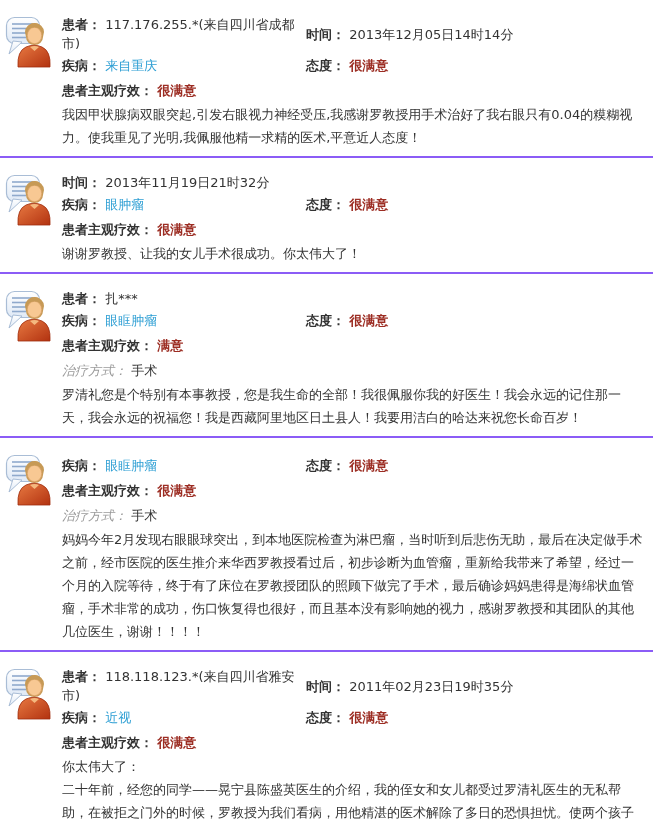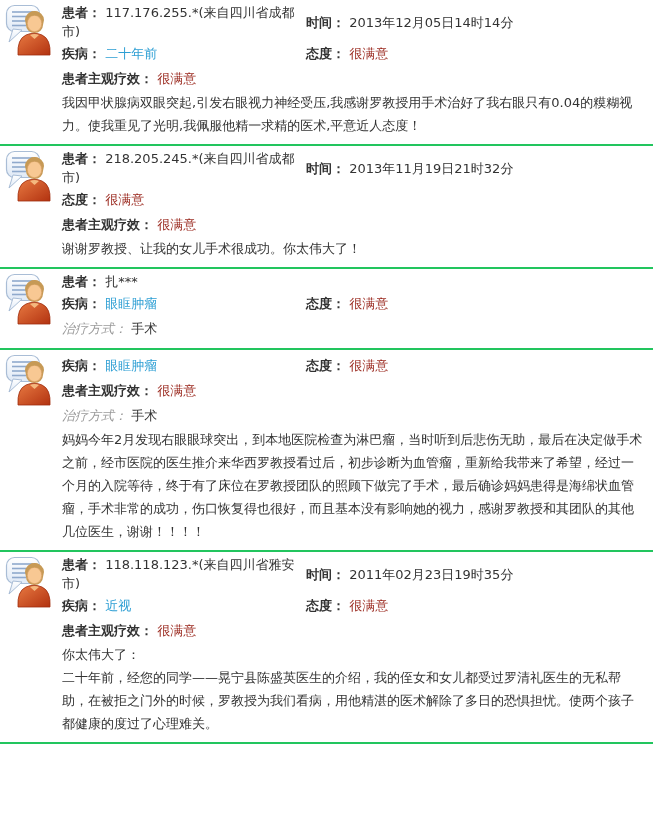--- a/index.html
+++ b/index.html
@@ -5,22 +5,22 @@
   html,body{margin:0;padding:0;background:#fff;}
   body{
     width:653px;
     font-family:"DejaVu Sans","Liberation Sans",sans-serif;
     font-size:13px;
     color:#333;
   }
   #reviews{width:653px;}
   .review{
     display:flex;
-    padding:0 6px 7px 4px;
-    border-bottom:2px solid #22c55e;
+    padding:12px 6px 7px 4px;
+    border-bottom:2px solid #8b5cf6;
     background:#fff;
   }
   .avatar{
     width:58px;
     flex-shrink:0;
     padding-top:3px;
   }
   .content{
     flex:1;
     padding-right:4px;
@@ -33,21 +33,21 @@
     line-height:19px;
   }
   .cell{min-width:0;}
   .cell.left{width:244px;flex-shrink:0;}
   .cell.right{flex:1;}
   .irow.single{display:block;margin-top:6px;}
   .lbl{font-weight:bold;color:#333;}
   .lbl.gray{font-weight:normal;color:#9a9a9a;font-style:italic;}
   .val{color:#333;}
   .link{color:#2e9fd4;text-decoration:none;cursor:pointer;}
-  .red{color:#9c2d23;}
+  .red{color:#9c2d23;font-weight:bold;}
   .comment{margin-top:0;}
   .comment p{
     margin:0;
     line-height:23px;
     color:#333;
     word-break:break-all;
   }
 </style>
 </head>
 <body>
@@ -86,21 +86,21 @@
           <span class="val">117.176.255.*(来自四川省成都市)</span>
         </div>
         <div class="cell right">
           <span class="lbl">时间：</span>
           <span class="val">2013年12月05日14时14分</span>
         </div>
       </div>
       <div class="irow">
         <div class="cell left">
           <span class="lbl">疾病：</span>
-          <a class="link">二十年前</a>
+          <a class="link">来自重庆</a>
         </div>
         <div class="cell right">
           <span class="lbl">态度：</span>
           <span class="red">很满意</span>
         </div>
       </div>
       <div class="irow single">
         <span class="lbl">患者主观疗效：</span>
         <span class="red">很满意</span>
       </div>
@@ -132,30 +132,30 @@
         <line x1="8" y1="22.5" x2="22" y2="22.5" stroke="#8fa9cc" stroke-width="1.6"></line>
         <path d="M21 17 a9.5 9 0 0 1 19 0 l-1 5 a8.5 8 0 0 1 -17 0 Z" fill="#c79a56"></path>
         <ellipse cx="30.5" cy="20.5" rx="7.2" ry="8.2" fill="#f8c893" stroke="#dba368" stroke-width="0.8"></ellipse>
         <path d="M22.5 15.5 q8 -6.5 16 0 q-1.5 -7.5 -8 -7.5 q-6.5 0 -8 7.5 Z" fill="#c79a56"></path>
         <path d="M14 52 q-1 -16 8 -20 q8 -3.5 16 0 q9 4 8 20 Z" fill="url(#shirt)" stroke="#a02c0c" stroke-width="0.8"></path>
         <path d="M26 32 l4.5 4 l4.5 -4 q-4.5 -2 -9 0 Z" fill="#f4b87f"></path>
       </svg>
     </div>
     <div class="content">
       <div class="irow">
-        <div class="cell left">
-          <span class="lbl">患者：</span>
-          <span class="val">218.205.245.*(来自四川省成都市)</span>
-        </div>
         <div class="cell right">
           <span class="lbl">时间：</span>
           <span class="val">2013年11月19日21时32分</span>
         </div>
       </div>
       <div class="irow">
+        <div class="cell left">
+          <span class="lbl">疾病：</span>
+          <a class="link">眼肿瘤</a>
+        </div>
         <div class="cell right">
           <span class="lbl">态度：</span>
           <span class="red">很满意</span>
         </div>
       </div>
       <div class="irow single">
         <span class="lbl">患者主观疗效：</span>
         <span class="red">很满意</span>
       </div>
 
@@ -200,25 +200,32 @@
       </div>
       <div class="irow">
         <div class="cell left">
           <span class="lbl">疾病：</span>
           <a class="link">眼眶肿瘤</a>
         </div>
         <div class="cell right">
           <span class="lbl">态度：</span>
           <span class="red">很满意</span>
         </div>
+      </div>
+      <div class="irow single">
+        <span class="lbl">患者主观疗效：</span>
+        <span class="red">满意</span>
       </div>
       <div class="irow single treatment">
         <span class="lbl gray">治疗方式：</span>
         <span class="val">手术</span>
       </div>
+      <div class="comment">
+          <p>罗清礼您是个特别有本事教授，您是我生命的全部！我很佩服你我的好医生！我会永远的记住那一天，我会永远的祝福您！我是西藏阿里地区日土县人！我要用洁白的哈达来祝您长命百岁！</p>
+        </div>
     </div>
   </div>
 
   <div class="review">
     <div class="avatar">
       <svg width="50" height="54" viewBox="0 0 50 54" aria-hidden="true">
         <defs>
           <linearGradient id="shirt" x1="0" y1="0" x2="1" y2="1">
             <stop offset="0" stop-color="#e87a42"></stop>
             <stop offset="1" stop-color="#b23210"></stop>

